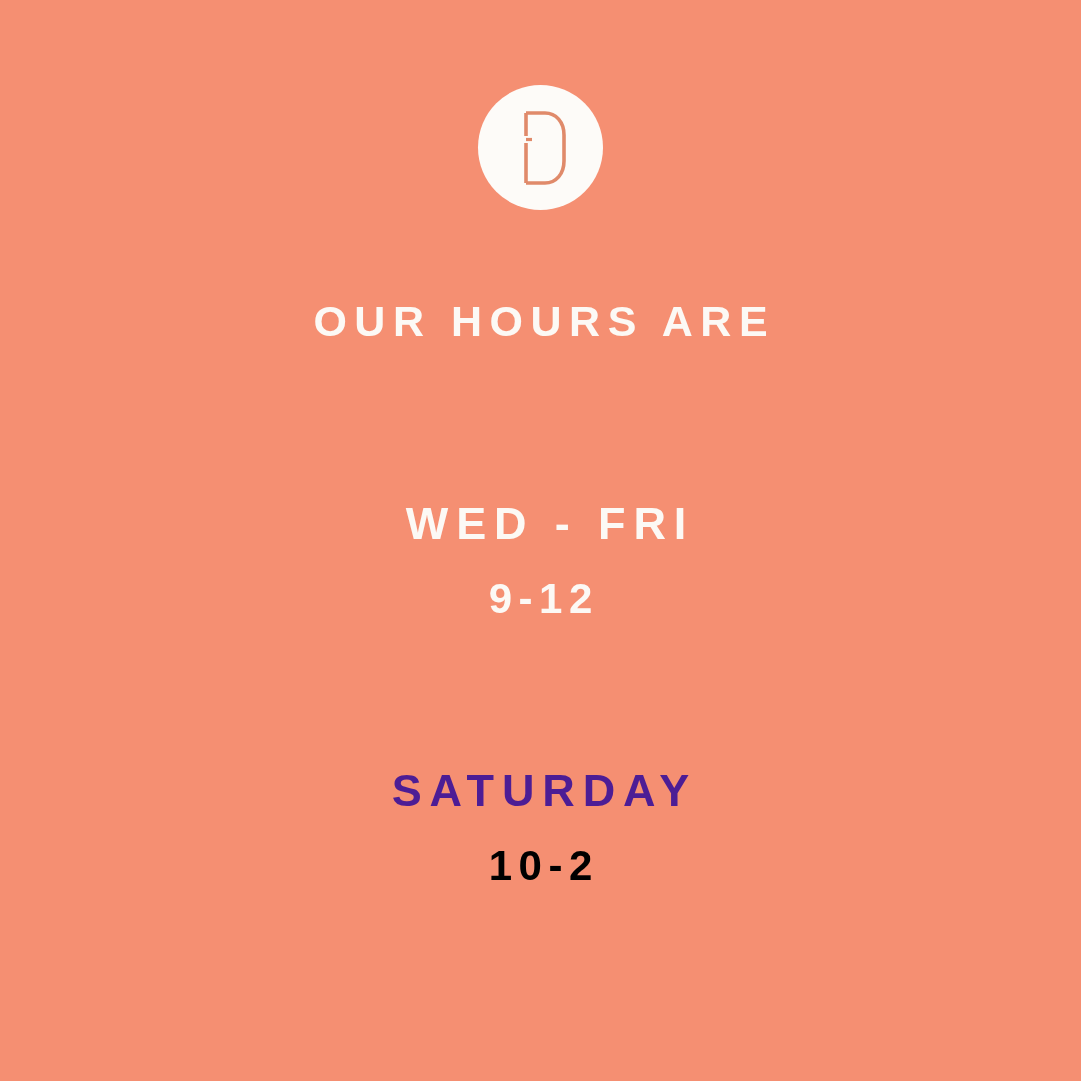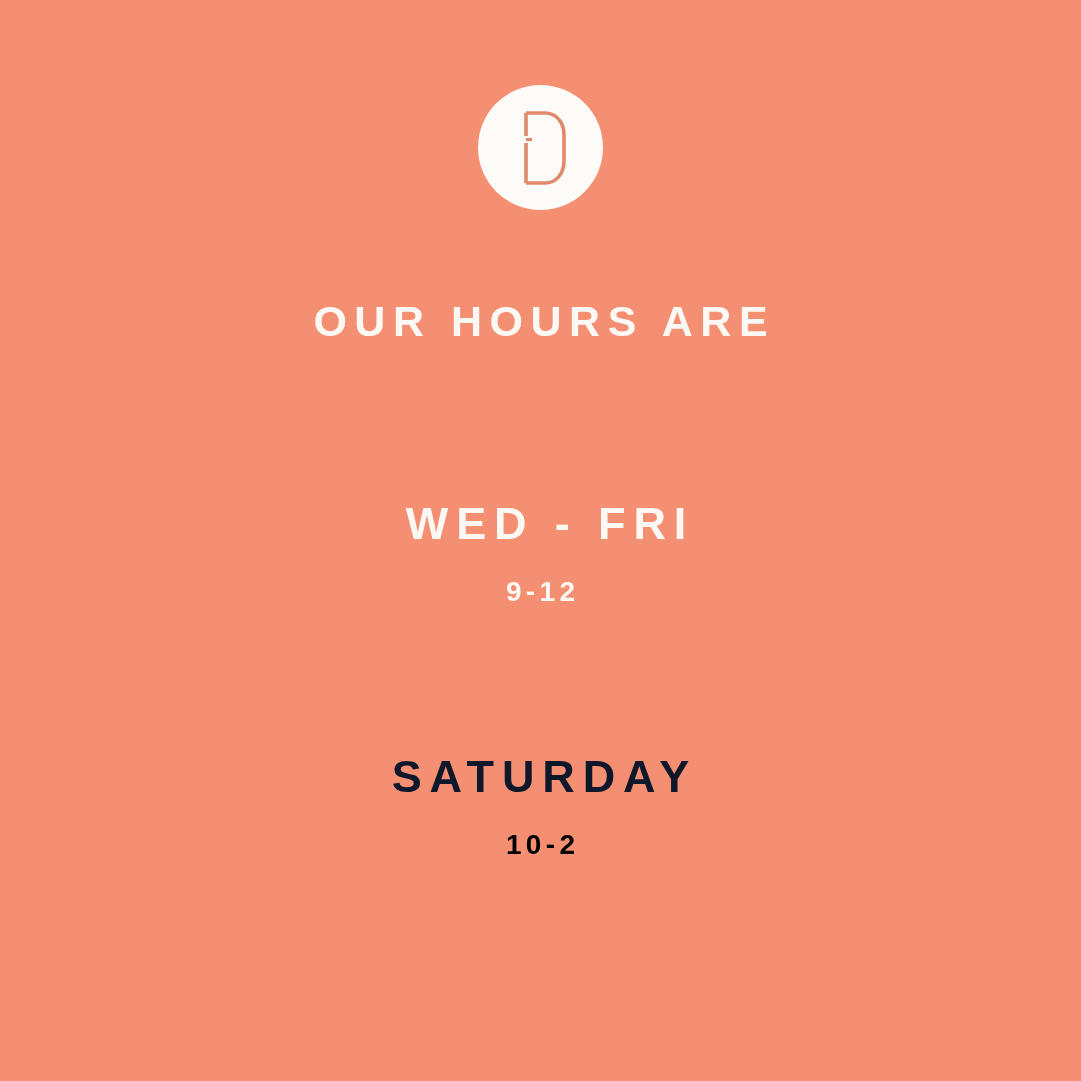--- a/index.html
+++ b/index.html
@@ -71,21 +71,21 @@
     font-size: 45px;
     font-weight: 700;
     letter-spacing: 0.175em;
     line-height: 1;
     color: #FCF9F5;
     padding-left: 0.175em;
     white-space: nowrap;
   }
 
   .time-label {
-    font-size: 28px;
+    font-size: 42px;
     font-weight: 600;
     letter-spacing: 0.155em;
     line-height: 1;
     color: #FCF9F5;
     margin-top: 32px;
     padding-left: 0.155em;
     white-space: nowrap;
   }
 </style>
 </head>
@@ -112,18 +112,18 @@
   <div class="content">
 
     <div class="headline" style="color: rgb(252, 249, 245);">OUR HOURS ARE</div>
 
     <div class="hours-group first">
       <div class="day-label" style="color: rgb(252, 249, 245); padding-left: 19px;">WED - FRI</div>
       <div class="time-label" style="color: rgb(252, 249, 245);">9-12</div>
     </div>
 
     <div class="hours-group second">
-      <div class="day-label" style="color: #0f172a;">SATURDAY</div>
+      <div class="day-label" style="color: #4c1d95;">SATURDAY</div>
       <div class="time-label" style="color: #000000;">10-2</div>
     </div>
 
   </div>
 </div>
 
 </body></html>

